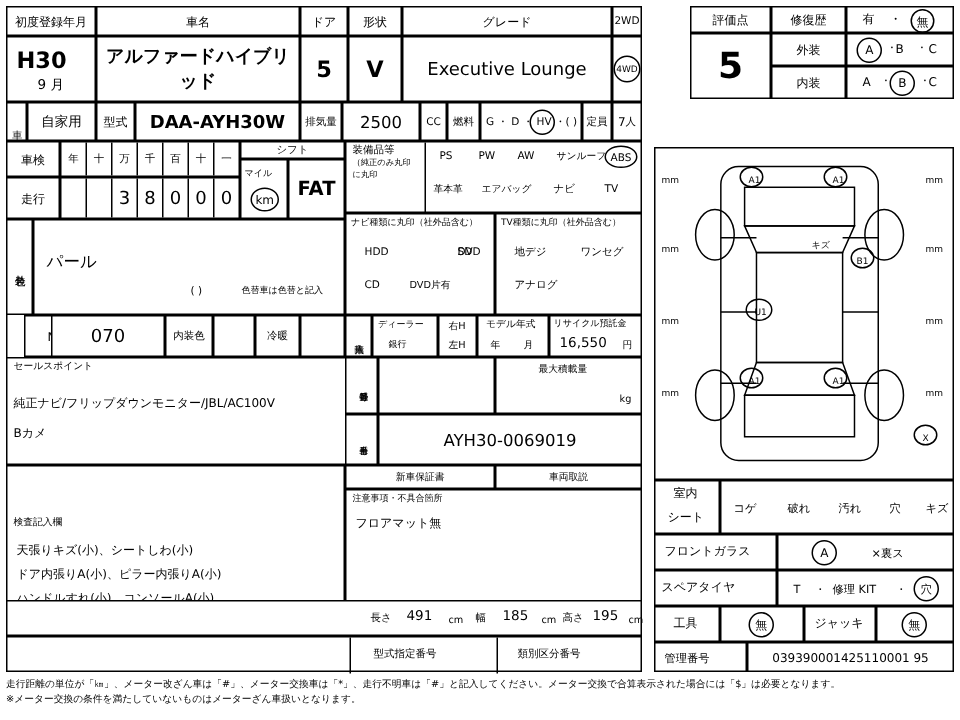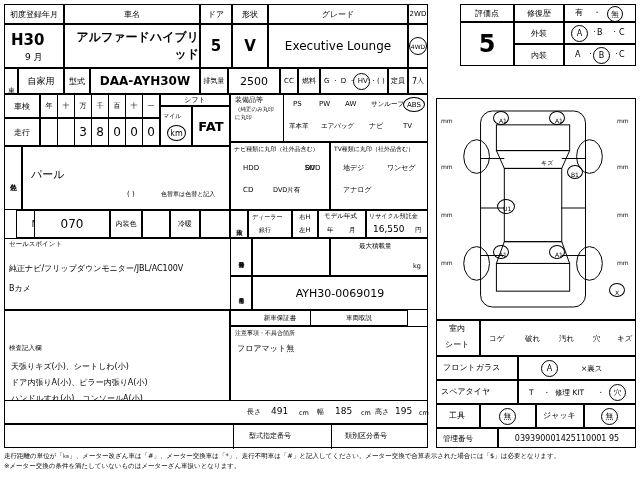--- a/index.html
+++ b/index.html
@@ -42,21 +42,21 @@
   </div>
   <div class="bx" style="left:4px;top:24px;width:60px;height:44px;">
     <div class="lbl" style="left:6px;top:8px;font-size:15px;font-weight:bold;">H30</div>
     <div class="lbl" style="left:20px;top:28px;font-size:9px;">9 月</div>
   </div>
 
   <div class="bx ctr" style="left:64px;top:4px;width:136px;height:20px;font-size:8px;">
     <span>車名</span>
   </div>
   <div class="bx ctr" style="left:64px;top:24px;width:136px;height:44px;">
-    <span class="mid" style="font-size:12px;text-align:right;">アルファードハイブリッド</span>
+    <span class="mid" style="font-size:12px;">アルファードハイブリッド</span>
   </div>
 
   <div class="bx ctr" style="left:200px;top:4px;width:32px;height:20px;font-size:8px;">
     <span>ドア</span>
   </div>
   <div class="bx ctr" style="left:200px;top:24px;width:32px;height:44px;">
     <span class="big">5</span>
   </div>
 
   <div class="bx ctr" style="left:232px;top:4px;width:36px;height:20px;font-size:8px;">
@@ -281,21 +281,21 @@
   <div class="bx ctr vert" style="left:230px;top:276px;width:22px;height:34px;font-size:6px;">
     <span>車台番号</span>
   </div>
   <div class="bx ctr" style="left:252px;top:276px;width:176px;height:34px;">
     <span style="font-size:11px;">AYH30-0069019</span>
   </div>
 
   <div class="bx ctr" style="left:230px;top:310px;width:100px;height:16px;font-size:6.5px;">
     <span>新車保証書</span>
   </div>
-  <div class="bx ctr" style="left:310px;top:310px;width:98px;height:16px;font-size:6.5px;">
+  <div class="bx ctr" style="left:330px;top:310px;width:98px;height:16px;font-size:6.5px;">
     <span>車両取説</span>
   </div>
 
   <div class="bx" style="left:230px;top:326px;width:198px;height:90px;">
     <div class="lbl" style="left:4px;top:3px;font-size:6px;">注意事項・不具合箇所</div>
     <div class="lbl" style="left:6px;top:18px;font-size:8px;">フロアマット無</div>
   </div>
 
   <div class="bx" style="left:4px;top:310px;width:226px;height:106px;">
     <div class="lbl" style="left:4px;top:34px;font-size:6.5px;">検査記入欄</div>

